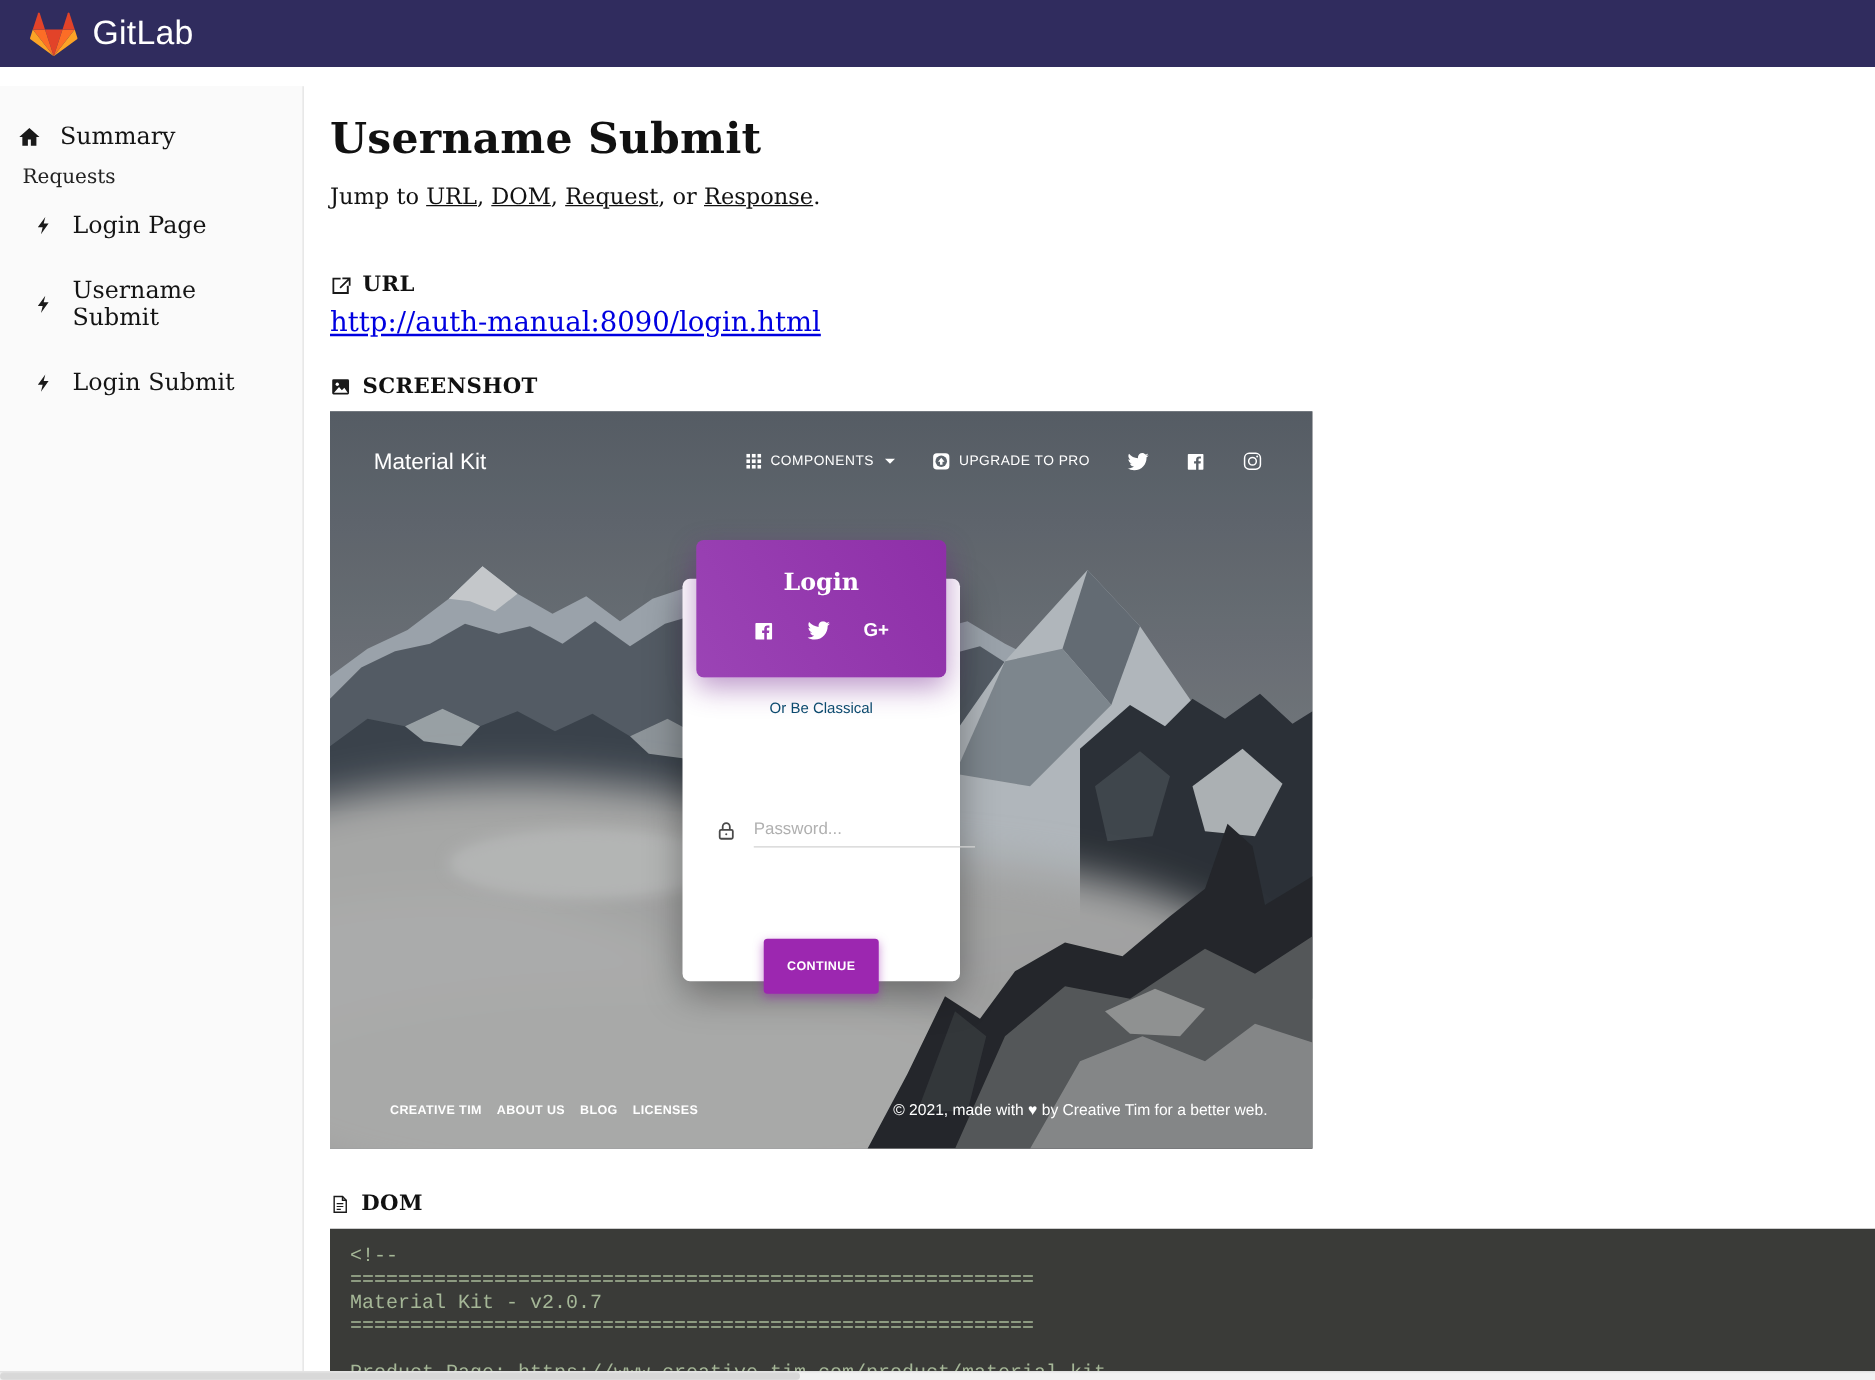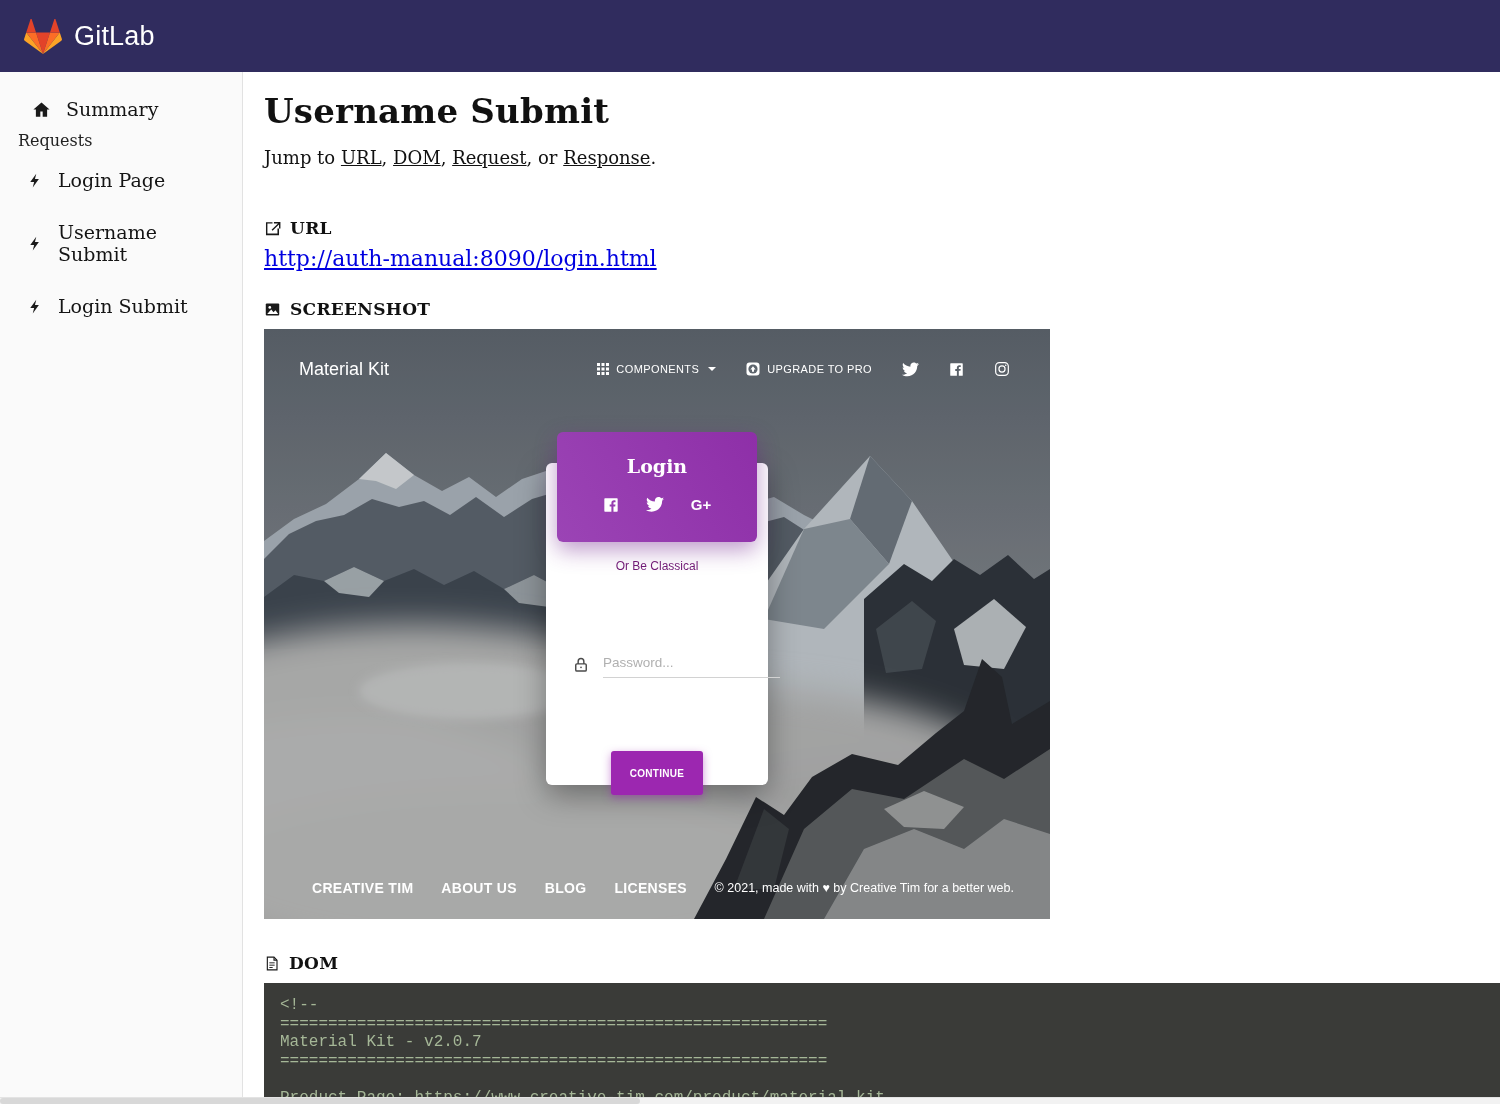--- a/index.html
+++ b/index.html
@@ -4,34 +4,34 @@
 <style>
   * { box-sizing: border-box; }
   html,body { margin:0; padding:0; }
   body {
     width:1500px; height:1104px; overflow:hidden; background:#fff;
     font-family:"DejaVu Serif", serif; color:#111;
   }
 
   
   .app-header {
-    position:fixed; top:0; left:0; right:0; height:72px; background:#302c5e;
+    position:fixed; top:0; left:0; right:0; height:53px; background:#302c5e;
     display:flex; align-items:center; padding-left:22px; z-index:30;
   }
   .brand { display:flex; align-items:center; gap:10px; }
   .brand-name { color:#fff; font-family:"Liberation Sans",sans-serif; font-size:27px; font-weight:500; letter-spacing:.2px; }
   .app-title { color:#fff; font-size:22px; font-weight:700; margin-left:28px; }
 
   
   .layout { padding-top:69px; }
   .sidebar {
     position:fixed; top:69px; left:0; bottom:0; width:243px;
     background:#fafafa; border-right:1px solid #e2e2e2; padding-top:18px; z-index:20;
   }
-  .side-item { display:flex; align-items:center; gap:15px; padding:11px 10px 11px 32px; font-size:19px; color:#141414; cursor:pointer; }
+  .side-item { display:flex; align-items:center; gap:15px; padding:11px 10px 11px 14px; font-size:19px; color:#141414; cursor:pointer; }
   .side-item svg { flex:0 0 auto; }
   .requests-label { font-size:16px; color:#222; padding-left:18px; margin-bottom:4px; }
   .req-item { padding:15px 10px 15px 28px; }
 
   .main { margin-left:243px; padding:22px 0 0 21px; background:#fff; }
 
   .page-title { font-size:34px; font-weight:700; margin:0; letter-spacing:.2px; }
   .jump { font-size:18px; margin-top:16px; }
   .jump a { color:#111; text-decoration:underline; cursor:pointer; }
 
@@ -60,32 +60,32 @@
   }
   .card-header {
     position:absolute; top:-31px; left:50%; transform:translateX(-50%); width:200px; height:110px;
     border-radius:6px; background:linear-gradient(60deg,#9b44b5,#8e2fa8);
     box-shadow:0 8px 22px rgba(110,30,140,.45); color:#fff; text-align:center;
   }
   .card-header .login-title { margin:23px 0 0; font-size:19px; font-weight:700; font-family:"DejaVu Serif",serif; }
   .social-row { display:flex; justify-content:center; align-items:center; gap:27px; margin-top:19px; }
   .gplus { color:#fff; font-size:15px; font-weight:700; letter-spacing:0; }
 
-  .classical { position:absolute; top:96px; left:0; right:0; text-align:center; color:#701a75; font-size:12px; }
+  .classical { position:absolute; top:96px; left:0; right:0; text-align:center; color:#0c4a6e; font-size:12px; }
   .pw-row { position:absolute; top:188px; left:26px; right:26px; display:flex; align-items:center; gap:13px; }
   .pw-input { flex:1; border:0; border-bottom:1px solid #d2d2d2; padding:4px 0 7px; font-size:13.5px; font-family:"Liberation Sans",sans-serif; background:transparent; outline:none; color:#15803d; }
   .pw-input::placeholder { color:#b0b0b0; }
   .continue-btn {
     position:absolute; top:288px; left:50%; transform:translateX(-50%); width:92px; height:44px;
     background:#9c27b0; color:#fff; border:0; border-radius:3px; font-size:10px; font-weight:700;
     letter-spacing:.3px; font-family:"Liberation Sans",sans-serif; cursor:pointer;
     box-shadow:0 3px 8px rgba(156,39,176,.5);
   }
   .shot-footer { position:absolute; left:0; right:0; bottom:0; height:62px; display:flex; align-items:center; padding:0 36px 0 48px; color:#fff; }
-  .footer-links { display:flex; gap:28px; font-size:14px; font-weight:700; letter-spacing:.3px; }
+  .footer-links { display:flex; gap:12px; font-size:10px; font-weight:700; letter-spacing:.3px; }
   .footer-links span { cursor:default; }
   .copyright { margin-left:auto; font-size:12.5px; font-weight:400; }
 
   
   .dom-pre {
     margin:10px 0 0; width:1236px; background:#3a3b38; color:#a5b797;
     font-family:"Liberation Mono","DejaVu Sans Mono",monospace; font-size:16px; line-height:18.5px;
     padding:13px 16px 60px; white-space:pre; overflow:hidden;
   }
 

